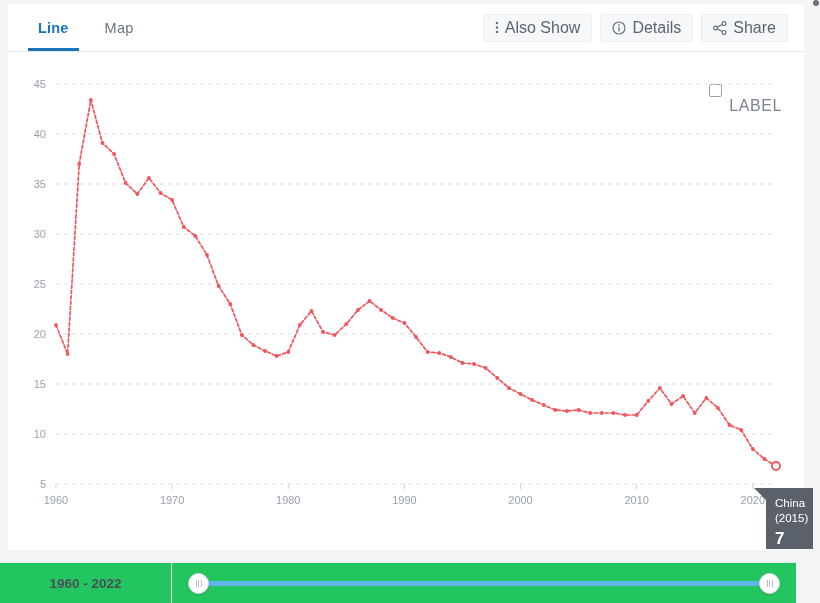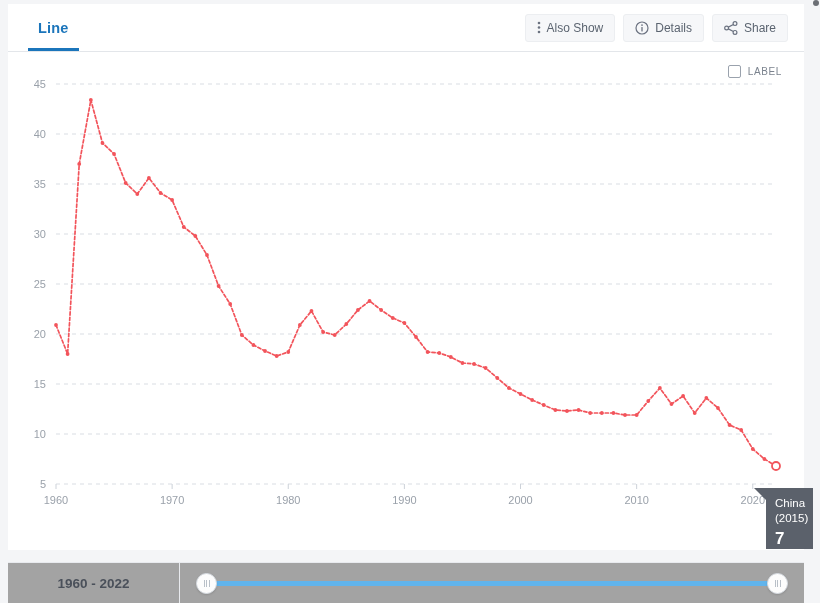--- a/index.html
+++ b/index.html
@@ -51,21 +51,21 @@
     gap: 8px;
     padding-right: 16px;
   }
   .tbtn {
     display: flex; align-items: center; gap: 6px;
     height: 28px;
     padding: 0 11px;
     background: #f6f7f9;
     border: 1px solid #eceef1;
     border-radius: 3px;
-    font-size: 12px;
+    font-size: 16px;
     color: #5b6470;
     cursor: pointer;
     white-space: nowrap;
   }
   .tbtn svg { display: block; }
 
   
   .chart-panel {
     position: absolute;
     left: 8px; top: 52px;
@@ -79,23 +79,24 @@
     display: flex; align-items: center; gap: 7px;
     cursor: pointer;
   }
   .cbox {
     width: 13px; height: 13px;
     border: 1.6px solid #9aa2ad;
     border-radius: 2px;
     background: #fff;
   }
   .label-text {
-    font-size: 10px;
+    font-size: 16px;
     color: #7b838e;
     letter-spacing: .6px;
+    margin-top: 32px;
   }
 
   .plot { position: absolute; left: 0; top: 0; }
 
   
   .tooltip {
     position: absolute;
     left: 766px; top: 488px;
     width: 47px;
     background: #5b616b;
@@ -115,23 +116,23 @@
     content: "";
     position: absolute;
     left: -12px; top: 0;
     border-top: 13px solid #5b616b;
     border-left: 13px solid transparent;
   }
 
   
   .footer {
     position: absolute;
-    left: 8px; top: 562px;
+    left: 0; top: 562px;
     width: 796px; height: 41px;
-    background: #a3a3a3;
+    background: #22c55e;
     border-top: 1px solid #e8eaee;
     display: flex;
     align-items: center;
   }
   .range-label {
     width: 172px;
     text-align: center;
     font-size: 13.5px;
     font-weight: bold;
     color: #4a505a;
@@ -190,20 +191,23 @@
 </style>
 </head>
 <body>
 
 <div id="app">
 
   <div class="toolbar">
     <div class="tabs">
       <div class="tab active">
         <span>Line</span>
+      </div>
+      <div class="tab">
+        <span>Map</span>
       </div>
     </div>
 
     <div class="tool-actions">
 
       <div class="tbtn">
         <span>
           <svg width="4" height="13" viewBox="0 0 4 13">
             <circle cx="2" cy="2" r="1.3" fill="#6b7280"></circle>
             <circle cx="2" cy="6.5" r="1.3" fill="#6b7280"></circle>

